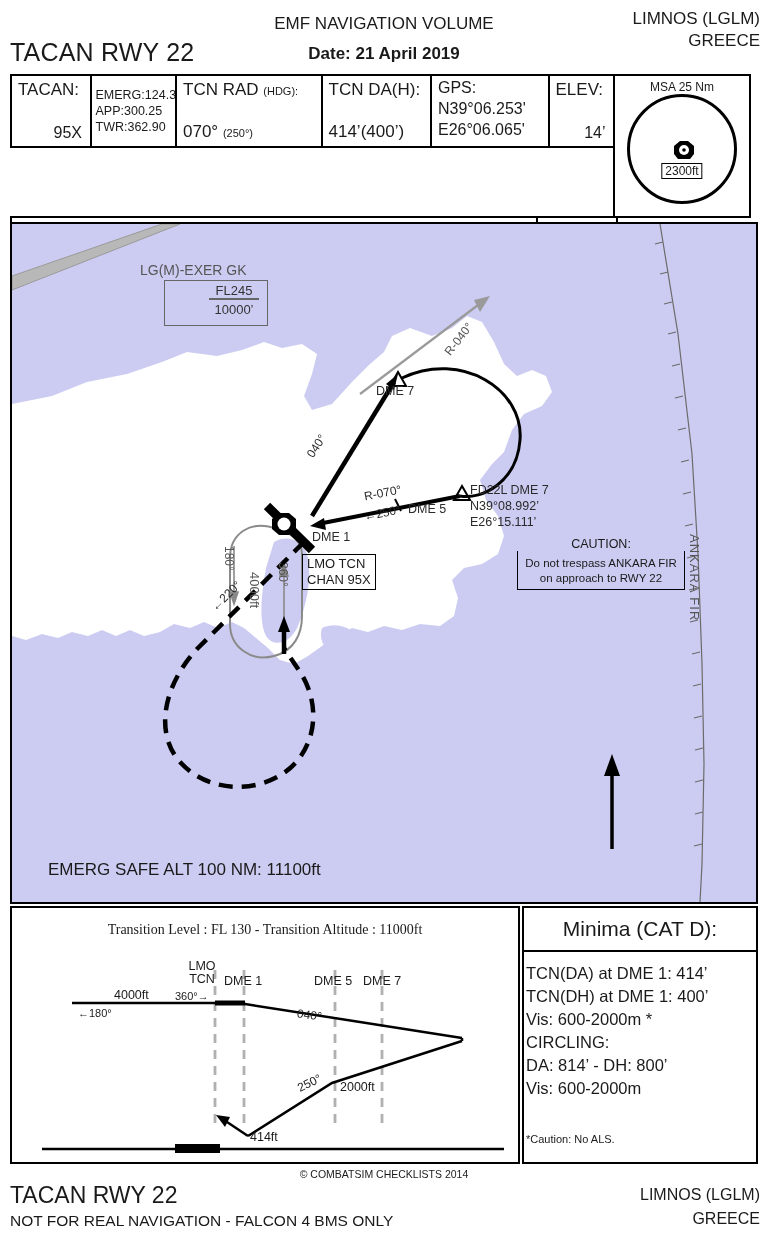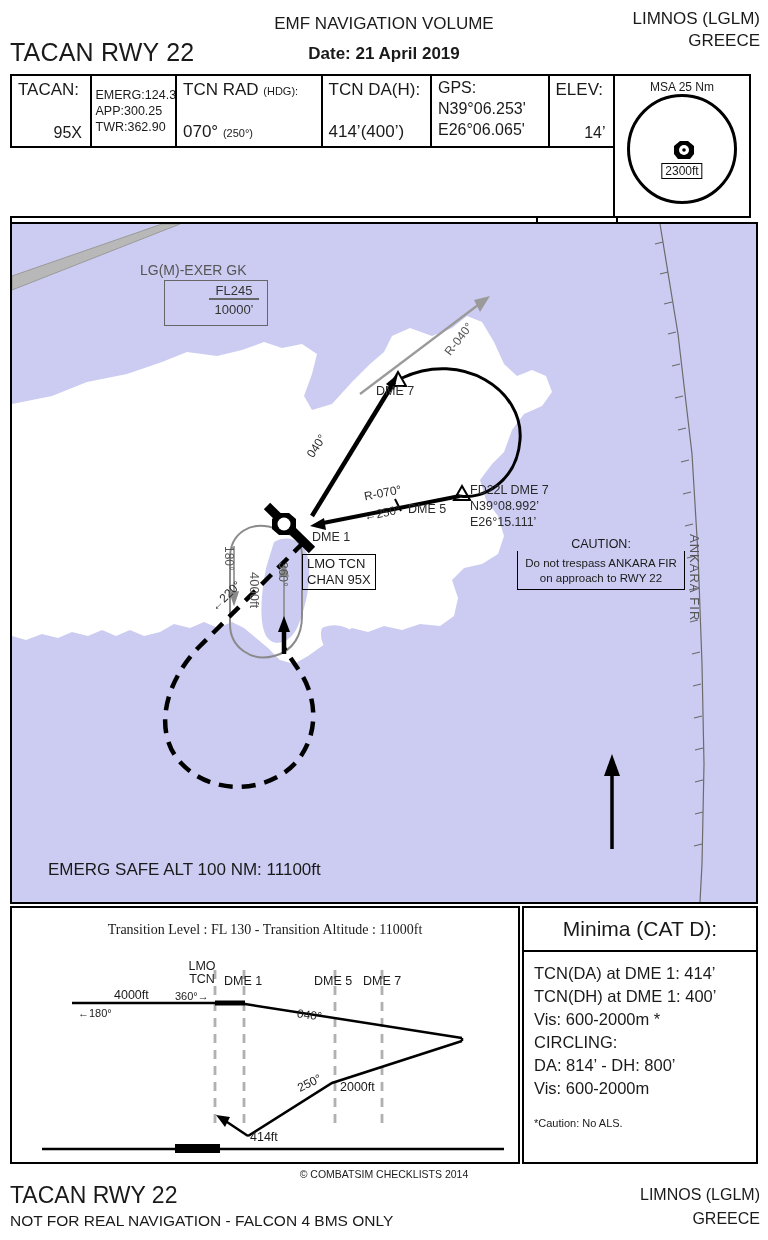--- a/index.html
+++ b/index.html
@@ -71,22 +71,22 @@
   .prof{position:absolute;left:10px;top:906px;width:510px;height:258px;
         border:2.5px solid #000;box-sizing:border-box;background:#fff;}
   .prof-ttl{position:absolute;left:0;right:0;top:14px;text-align:center;font-size:14px;font-family:Liberation Serif, serif;}
   .plbl{position:absolute;font-size:12.5px;white-space:nowrap;}
 
   
   .min{position:absolute;left:522px;top:906px;width:236px;height:258px;
        border:2.5px solid #000;box-sizing:border-box;background:#fff;}
   .min-ttl{height:42px;border-bottom:2.5px solid #000;display:flex;align-items:center;
            justify-content:center;font-size:21px;}
-  .min-body{padding:10px 10px 0 10px;font-size:16.5px;line-height:23px;}
-  .min-note{margin-top:12px;font-size:11px;}
+  .min-body{padding:10px 10px 0 2px;font-size:16.5px;line-height:23px;}
+  .min-note{margin-top:28px;font-size:11px;}
 
   
   .copy{position:absolute;left:0;right:0;top:1168px;text-align:center;font-size:10.5px;}
   .ft-l1{position:absolute;left:10px;top:1182px;font-size:23px;}
   .ft-l2{position:absolute;left:10px;top:1212px;font-size:15.5px;}
   .ft-r1{position:absolute;right:8px;top:1186px;font-size:16px;}
   .ft-r2{position:absolute;right:8px;top:1210px;font-size:16px;}
 </style>
 </head>
 <body>

